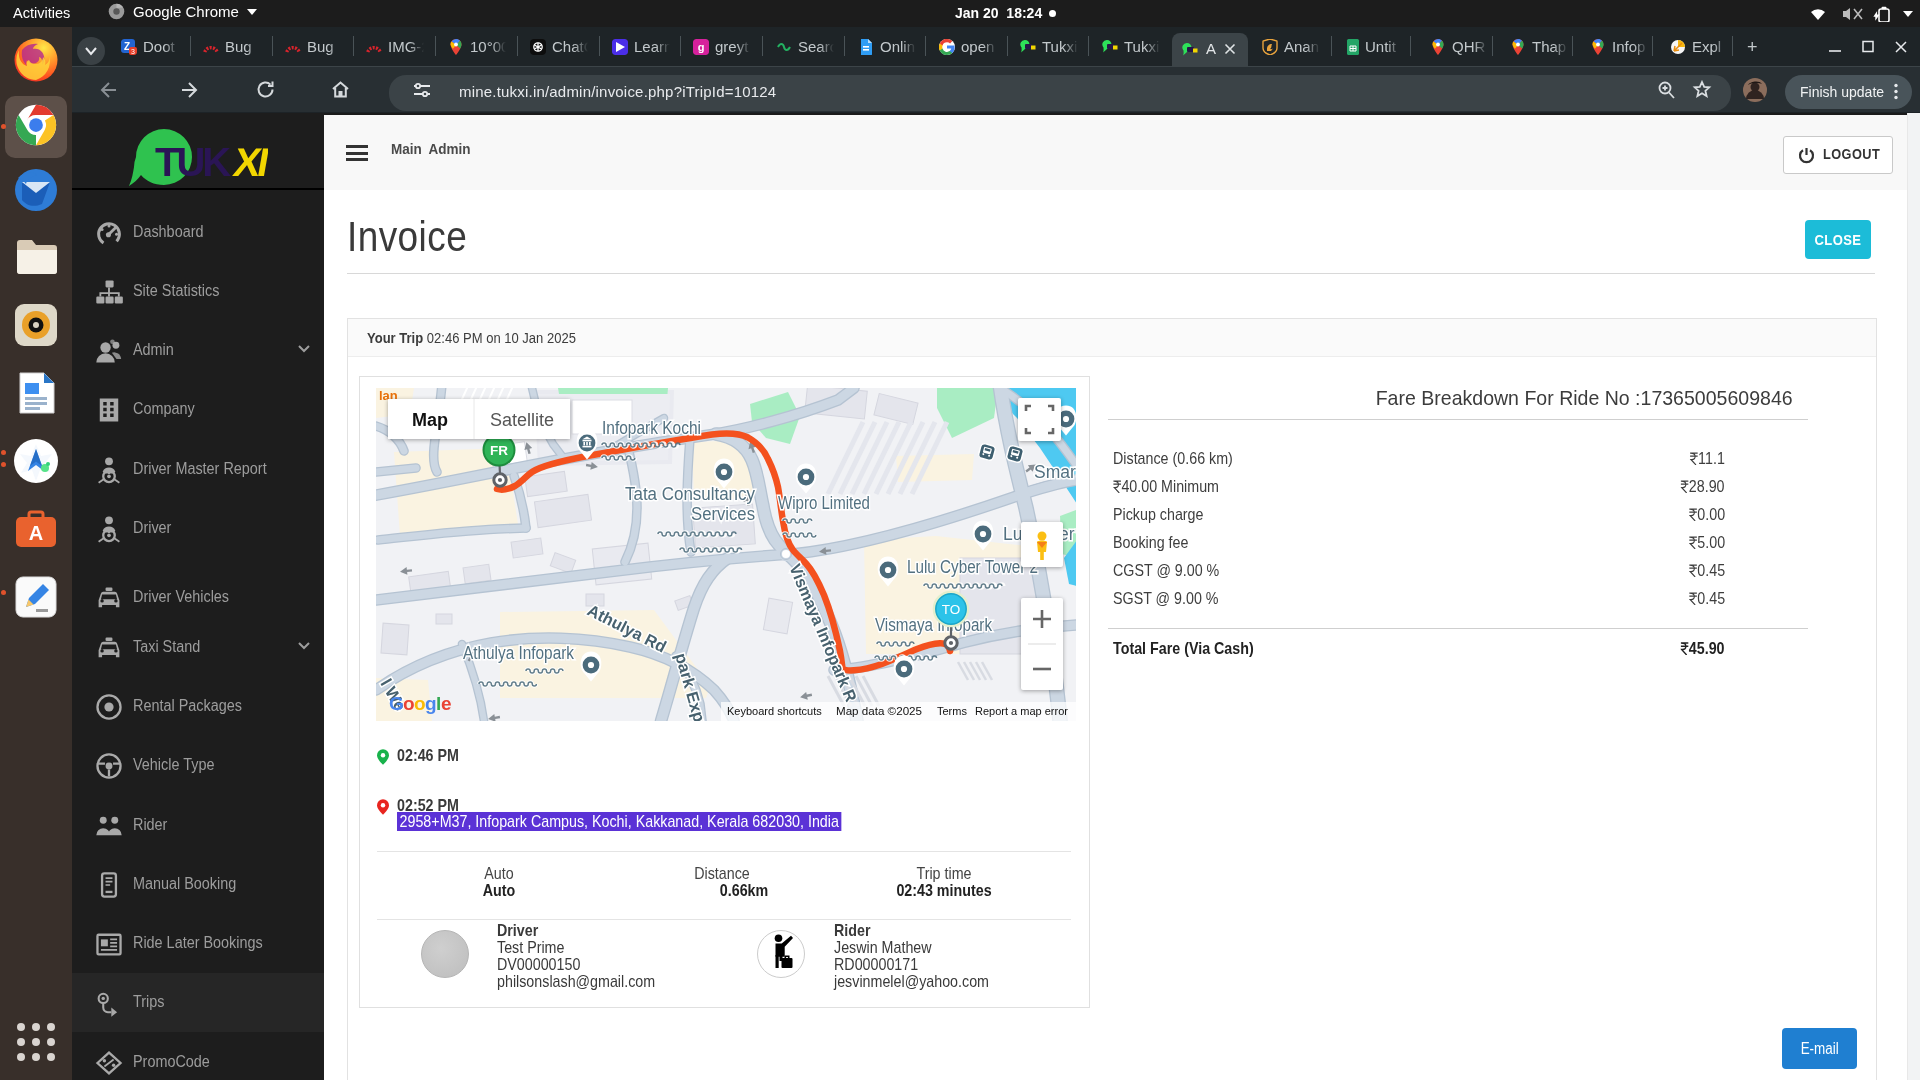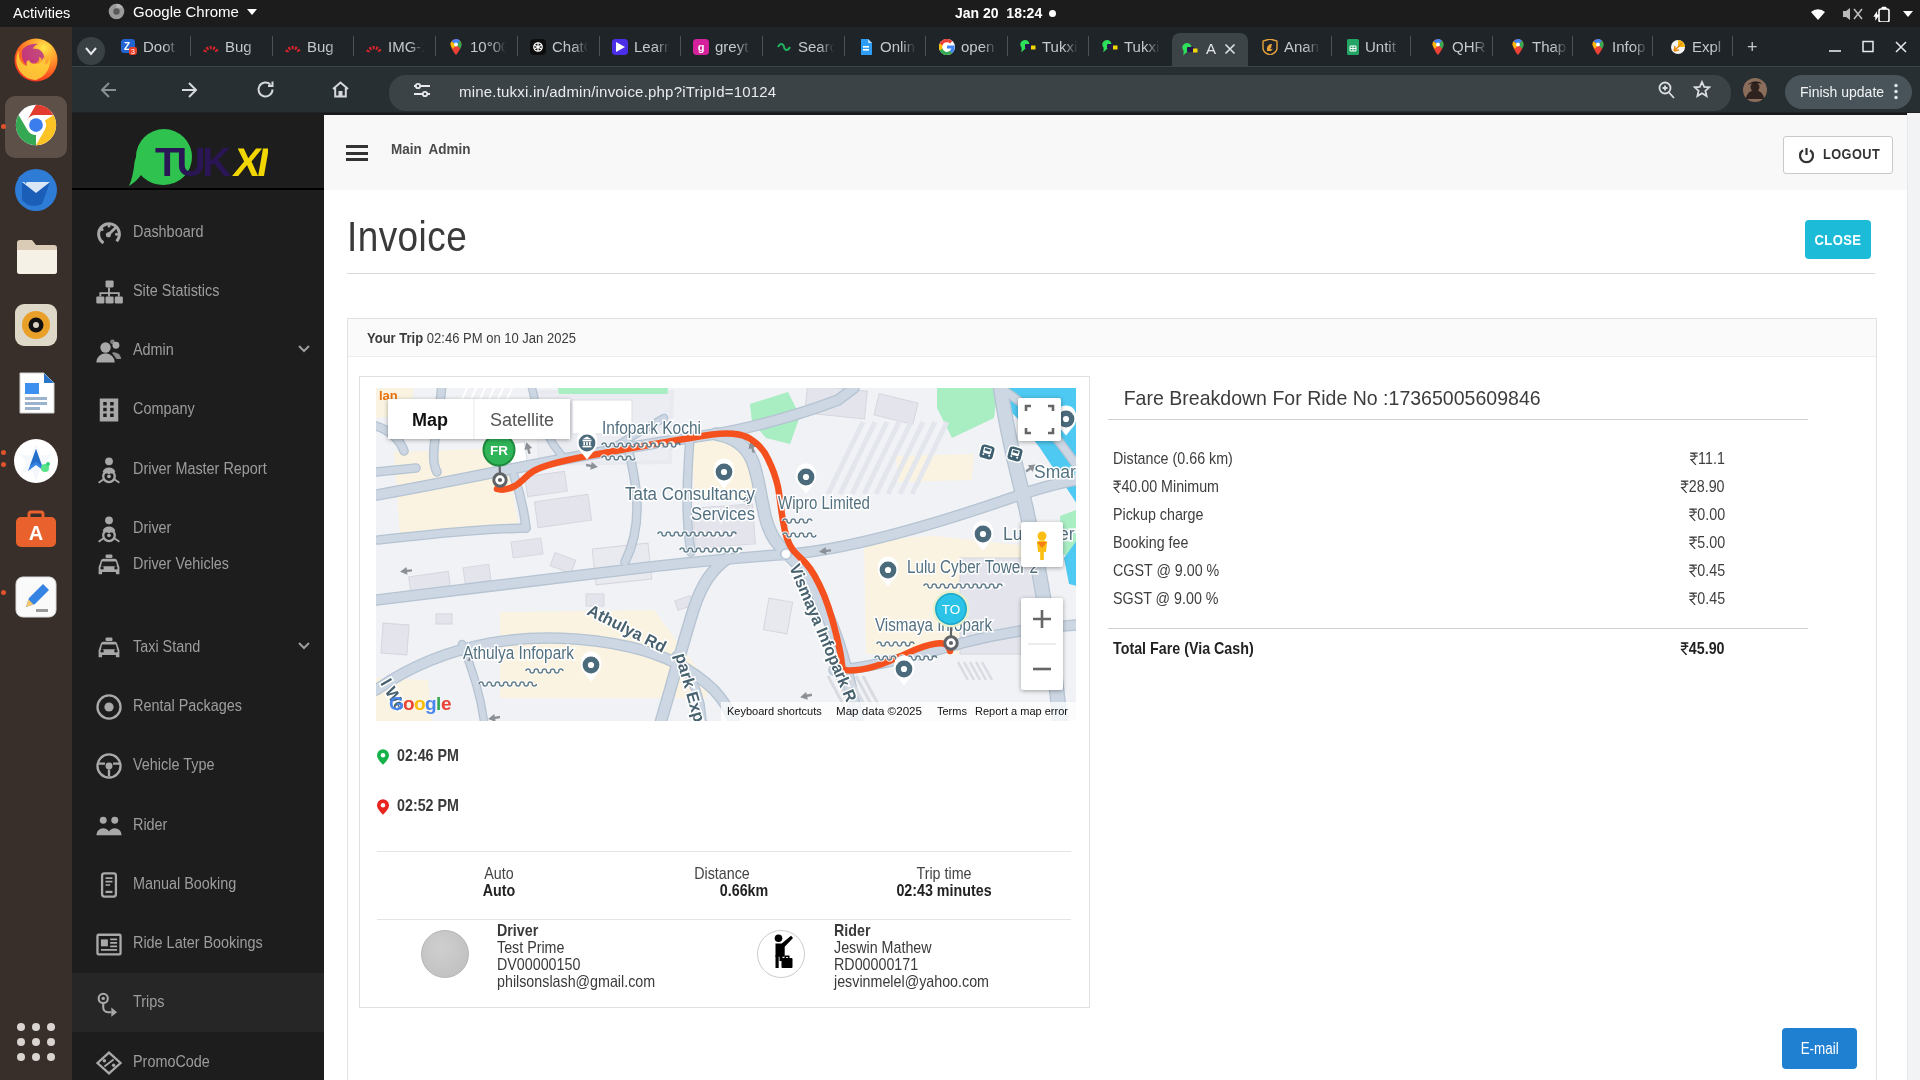--- a/index.html
+++ b/index.html
@@ -51,21 +51,21 @@
 #tripcard{left:347px;top:318px;width:1530px;height:762px;border:1px solid #e2e2e2;border-bottom:none;background:#fff}
 #tripcard-h{position:absolute;left:0;top:0;width:1528px;height:38px;background:#fafafa;border-bottom:1px solid #ededed;font-size:15.5px;color:#3c3c3c;line-height:38px}
 #innercard{left:359px;top:376px;width:731px;height:632px;border:1px solid #e0e0e0;background:#fff}
 .dtime{position:absolute;font-size:17px;font-weight:700;color:#3a3a3a}
 .daddr{position:absolute;font-size:17px;color:#4a4a4a;white-space:nowrap}
 .hl{background:#5b32d6;color:#fff;padding:0 3px}
 .statlab{position:absolute;font-size:17px;color:#444;transform:translateX(-50%)}
 .statval{position:absolute;font-size:17px;font-weight:700;color:#222;transform:translateX(-50%)}
 .pname{position:absolute;font-size:17px;color:#3a3a3a}
 
-#faretitle{left:1108px;top:386px;width:700px;text-align:left;font-size:21px;color:#3c3c3c}
+#faretitle{left:1108px;top:386px;width:700px;text-align:right;font-size:21px;color:#3c3c3c}
 .frow-l{position:absolute;left:1113px;font-size:17px;color:#3e3e3e}
 .frow-r{position:absolute;right:119px;font-size:17px;color:#3e3e3e}
 #emailbtn{left:1782px;top:1028px;width:75px;height:41px;background:#1f7fd1;border-radius:4px;color:#fff;font-size:16px;text-align:center;line-height:41px}
 .rs{display:inline-block;vertical-align:-1px}
 .cx{display:inline-block;transform:scaleX(.84);transform-origin:0 50%}
 .cxc{display:inline-block;transform:scaleX(.84);transform-origin:50% 50%}
 .cxr{display:inline-block;transform:scaleX(.84);transform-origin:100% 50%}
 #scrollstrip{left:1907px;top:113px;width:13px;height:967px;background:#f2f3f4;border-left:1px solid #e8e8e8}
 </style>
 </head>
@@ -459,21 +459,21 @@
           <div class="mrow" style="top:386px">
             <svg class="ic" viewBox="0 0 26 24">
               <circle cx="13" cy="4.5" r="3.4"></circle>
               <path d="M7.5 13.5a6 6 0 0 1 11 0l-1.5 1.5h-8z"></path>
               <circle cx="13" cy="17.5" r="5" fill="none" stroke="#a8a8a8" stroke-width="2"></circle>
               <circle cx="13" cy="17.5" r="1.6"></circle>
               <path d="M4 23l5-3.4M22 23l-5-3.4M13 12.5v3" stroke="#a8a8a8" stroke-width="1.6"></path>
             </svg>
             <span class="tx">Driver</span>
           </div>
-          <div class="mrow" style="top:422px">
+          <div class="mrow" style="top:455px">
             <svg class="ic" viewBox="0 0 26 24">
               <path d="M4 14l2-6a2 2 0 0 1 2-1.5h10A2 2 0 0 1 20 8l2 6v6h-3v-2H7v2H4zM7 9l-1 4h14l-1-4zM7 16a1.5 1.5 0 1 0 0-3 1.5 1.5 0 0 0 0 3zm12 0a1.5 1.5 0 1 0 0-3 1.5 1.5 0 0 0 0 3z" fill-rule="evenodd"></path>
               <rect x="10" y="3" width="6" height="3" rx="1"></rect>
             </svg>
             <span class="tx">Driver Vehicles</span>
           </div>
           <div class="mrow" style="top:504.59999999999997px">
             <svg class="ic" viewBox="0 0 26 24">
               <path d="M4 14l2-6a2 2 0 0 1 2-1.5h10A2 2 0 0 1 20 8l2 6v6h-3v-2H7v2H4zM7 9l-1 4h14l-1-4zM7 16a1.5 1.5 0 1 0 0-3 1.5 1.5 0 0 0 0 3zm12 0a1.5 1.5 0 1 0 0-3 1.5 1.5 0 0 0 0 3z" fill-rule="evenodd"></path>
               <rect x="10" y="3" width="6" height="3" rx="1"></rect>
@@ -878,20 +878,21 @@
   <svg class="abs" style="left:377px;top:749px" width="12" height="16" viewBox="0 0 14 18">
       <path d="M7 0a7 7 0 0 1 7 7c0 5-7 11-7 11S0 12 0 7a7 7 0 0 1 7-7z" fill="#18b24b"></path>
       <circle cx="7" cy="7" r="2.6" fill="#fff"></circle>
     </svg>
   <div class="dtime" style="left:397px;top:746px"><span class="cx">02:46 PM</span></div>
   <svg class="abs" style="left:377px;top:799px" width="12" height="16" viewBox="0 0 14 18">
       <path d="M7 0a7 7 0 0 1 7 7c0 5-7 11-7 11S0 12 0 7a7 7 0 0 1 7-7z" fill="#e8251f"></path>
       <circle cx="7" cy="7" r="2.6" fill="#fff"></circle>
     </svg>
   <div class="dtime" style="left:397px;top:796px"><span class="cx">02:52 PM</span></div>
+  <div class="daddr" style="left:397px;top:812px"><span class="cx"><span class="hl">2958+M37, Infopark Campus, Kochi, Kakkanad, Kerala 682030, India</span></span></div>
   <div class="hr" style="left:377px;top:851px;width:694px;background:#e4e4e4"></div>
   <div class="statlab" style="left:499px;top:864px"><span class="cxc">Auto</span></div>
   <div class="statval" style="left:499px;top:881px"><span class="cxc">Auto</span></div>
   <div class="statlab" style="left:722px;top:864px"><span class="cxc">Distance</span></div>
   <div class="statval" style="left:744px;top:881px"><span class="cxc">0.66km</span></div>
   <div class="statlab" style="left:944px;top:864px"><span class="cxc">Trip time</span></div>
   <div class="statval" style="left:944px;top:881px"><span class="cxc">02:43 minutes</span></div>
   <div class="hr" style="left:377px;top:919px;width:694px;background:#e4e4e4"></div>
   <div class="abs" style="left:421px;top:930px;width:48px;height:48px;border-radius:50%;background:radial-gradient(circle at 42% 38%,#cfcfcf,#bdbdbd);border:1px solid #b5b5b5"></div>
   <div class="pname" style="left:497px;top:921px;font-weight:700"><span class="cx">Driver</span></div>

